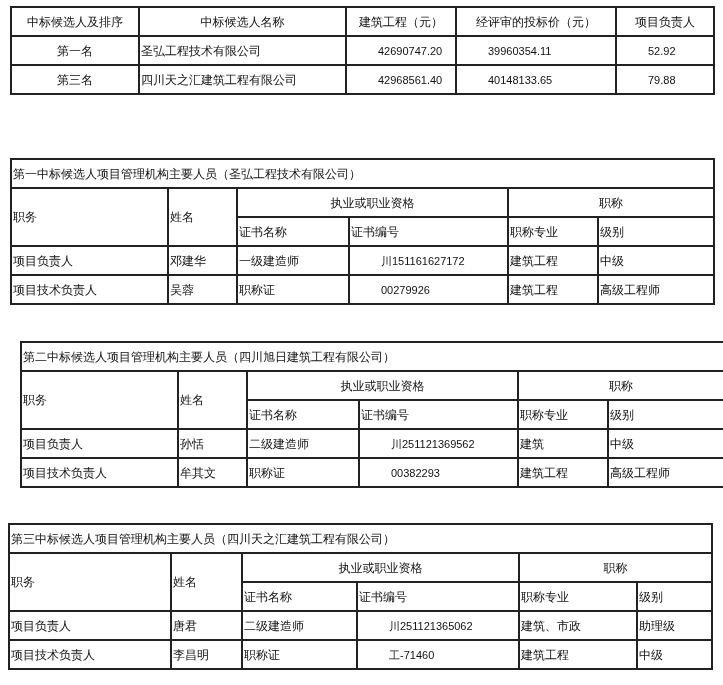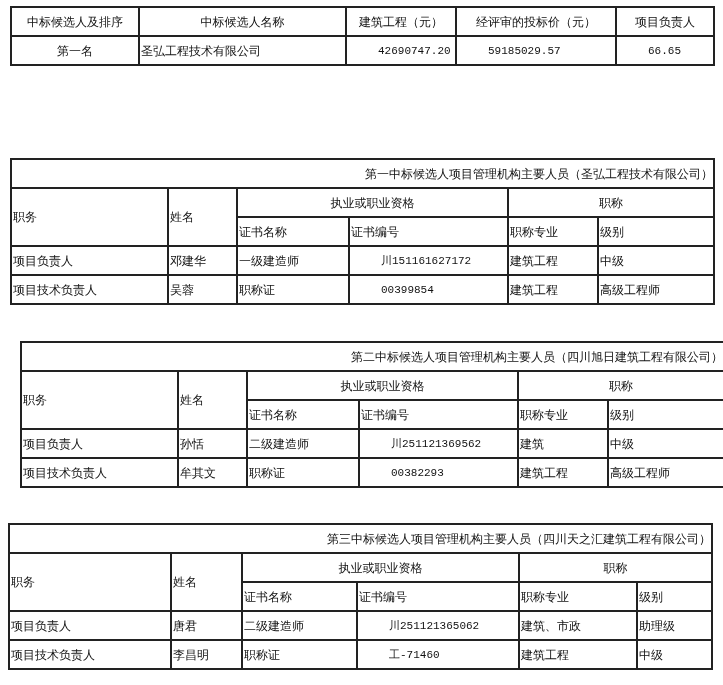--- a/index.html
+++ b/index.html
@@ -2,26 +2,26 @@
 <html><head>
 <meta charset="utf-8">
 <style>
   html, body { margin: 0; padding: 0; background: #ffffff; }
   body { width: 723px; height: 685px; position: relative; overflow: hidden;
          font-family: "DejaVu Sans", sans-serif; font-size: 12px; color: #111; }
   table { position: absolute; border-collapse: collapse; table-layout: fixed; }
   td { border: 2px solid #222; padding: 0 0 0 1px; height: 27px; white-space: nowrap;
        overflow: hidden; vertical-align: middle; line-height: 14px; }
   td.c { text-align: center; padding: 0; }
-  td.num { font-family: Liberation Mono, monospace; font-size: 11px; padding-left: 31px; }
+  td.num { font-family: Liberation Sans, sans-serif; font-size: 11px; padding-left: 31px; }
   #t1 { left: 10px; top: 6px; width: 703px; }
   #t2 { left: 10px; top: 158px; width: 703px; }
   #t3 { left: 20px; top: 341px; width: 703px; }
   #t4 { left: 8px; top: 523px; width: 703px; }
-  .title td { text-align: right; }
+  .title td { text-align: left; }
 </style>
 </head>
 <body>
 
 <table id="t1">
   <colgroup>
       <col style="width:128px">
       <col style="width:207px">
       <col style="width:110px">
       <col style="width:160px">
@@ -32,22 +32,29 @@
     <td class="c">中标候选人及排序</td>
     <td class="c">中标候选人名称</td>
     <td class="c">建筑工程（元）</td>
     <td class="c">经评审的投标价（元）</td>
     <td class="c">项目负责人</td>
   </tr>
   <tr>
     <td class="c">第一名</td>
     <td>圣弘工程技术有限公司</td>
     <td class="num">42690747.20</td>
-    <td class="num">59185029.57</td>
-    <td class="num">66.65</td>
+    <td class="num">39960354.11</td>
+    <td class="num">52.92</td>
+  </tr>
+  <tr>
+    <td class="c">第三名</td>
+    <td>四川天之汇建筑工程有限公司</td>
+    <td class="num">42968561.40</td>
+    <td class="num">40148133.65</td>
+    <td class="num">79.88</td>
   </tr>
 </tbody>
   </table>
 
 <table id="t2">
   <colgroup>
       <col style="width:157px">
       <col style="width:69px">
       <col style="width:112px">
       <col style="width:159px">
@@ -75,21 +82,21 @@
     <td>邓建华</td>
     <td>一级建造师</td>
     <td class="num">川151161627172</td>
     <td>建筑工程</td>
     <td>中级</td>
   </tr>
   <tr>
     <td>项目技术负责人</td>
     <td>吴蓉</td>
     <td>职称证</td>
-    <td class="num">00399854</td>
+    <td class="num">00279926</td>
     <td>建筑工程</td>
     <td>高级工程师</td>
   </tr>
 </tbody>
   </table>
 
 <table id="t3">
   <colgroup>
       <col style="width:157px">
       <col style="width:69px">

